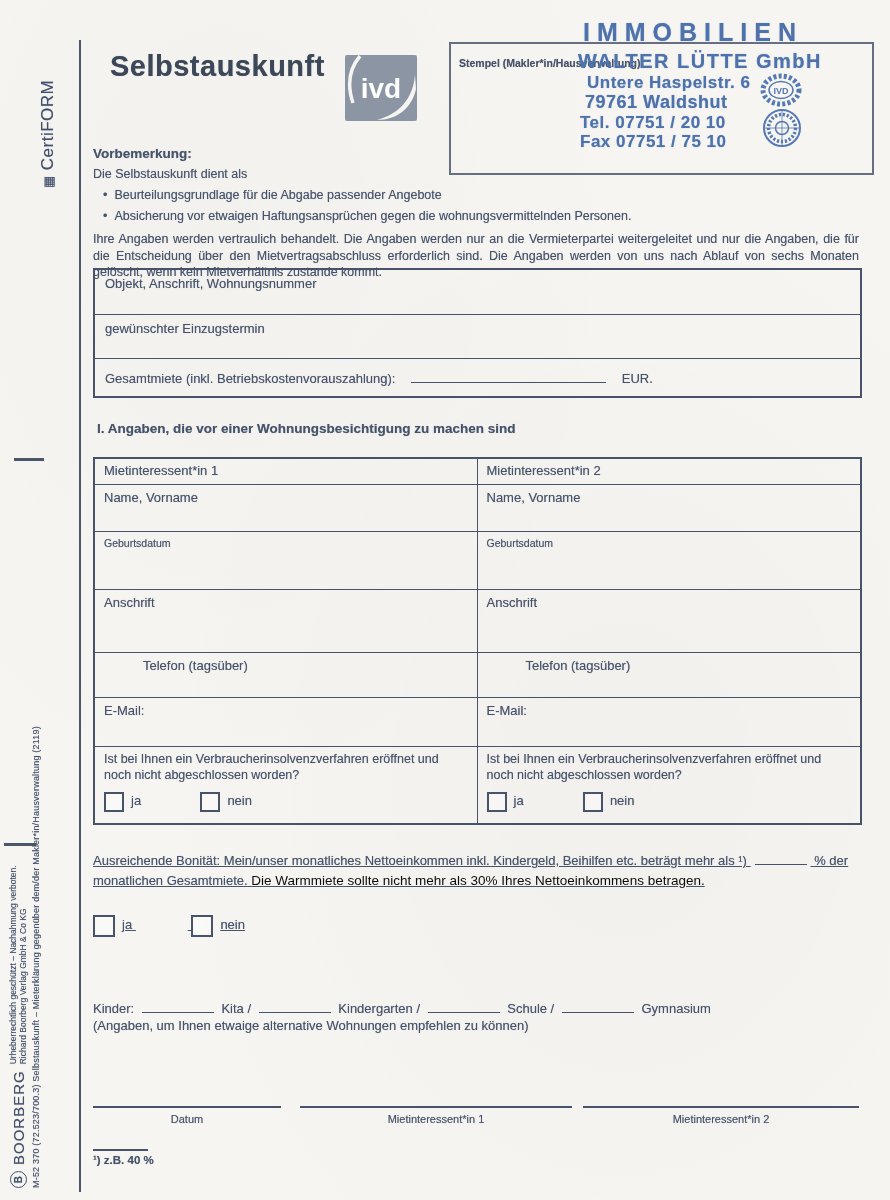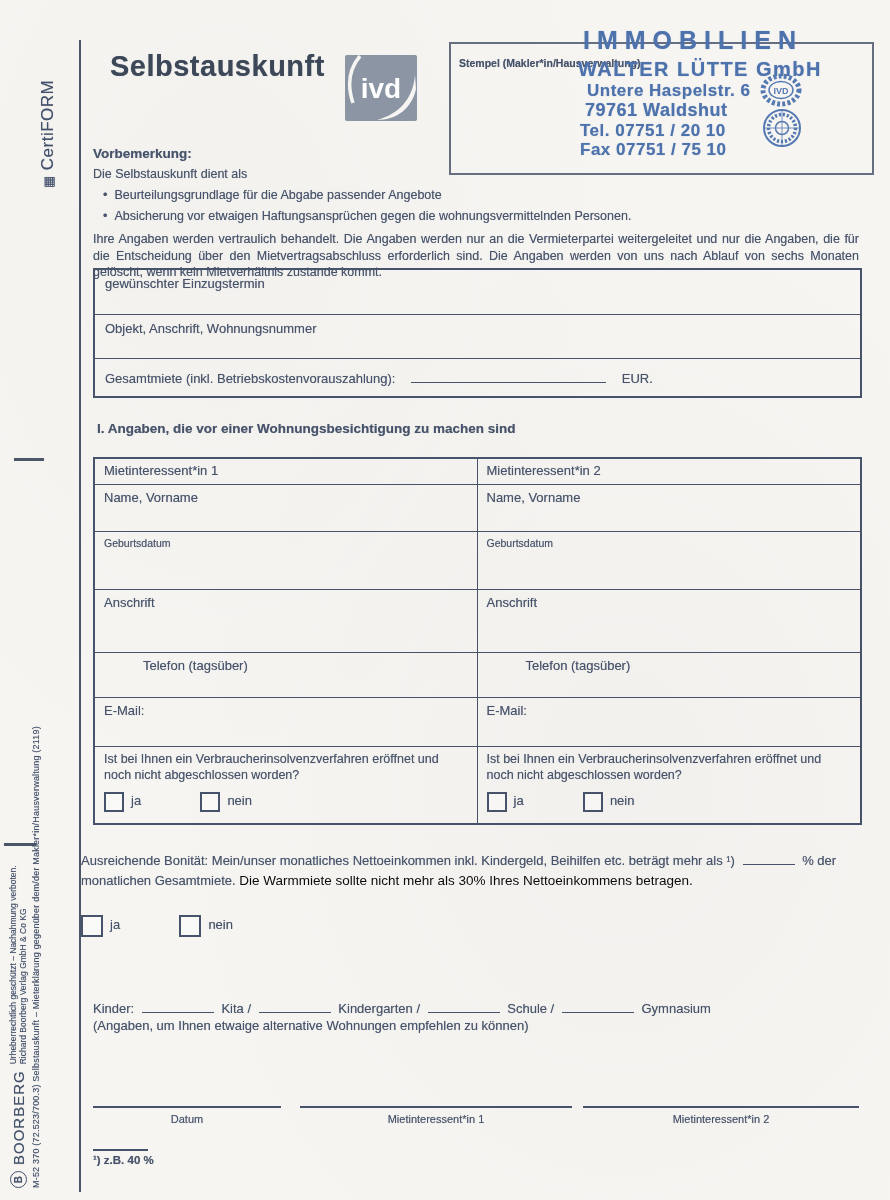--- a/index.html
+++ b/index.html
@@ -47,21 +47,21 @@
     position:absolute; left:110px; top:50px; margin:0;
     font-size:29px; font-weight:bold; letter-spacing:0.5px; color:#3c4858;
   }
   .ivd-logo { position:absolute; left:345px; top:55px; }
   .stamp-box {
     position:absolute; left:449px; top:42px; width:421px; height:129px;
     border:2px solid rgba(66,78,100,0.8);
   }
   .stamp-label { position:absolute; left:8px; top:13px; font-size:10.5px; font-weight:bold; }
   .stamp { position:absolute; left:0; top:0; color:#4d72ac; font-weight:bold; }
-  .stamp div { position:absolute; white-space:nowrap; text-shadow:0 0 1px rgba(77,114,172,0.6);margin-top:8px; }
+  .stamp div { position:absolute; white-space:nowrap; text-shadow:0 0 1px rgba(77,114,172,0.6); }
   .st-l1 { left:583px; top:18px;  font-size:25px; letter-spacing:7px; }
   .st-l2 { left:578px; top:50px;  font-size:20px; letter-spacing:1.5px; }
   .st-l3 { left:587px; top:73px;  font-size:17px; letter-spacing:0.5px; }
   .st-l4 { left:585px; top:92px;  font-size:18px; letter-spacing:0.5px; }
   .st-l5 { left:580px; top:113px; font-size:17px; letter-spacing:0.5px; }
   .st-l6 { left:580px; top:132px; font-size:17px; letter-spacing:0.5px; }
   .seal { position:absolute; }
   .seal1 { left:760px; top:73px; }
   .seal2 { left:762px; top:105px; }
 
@@ -95,21 +95,21 @@
   .r-ins p { margin:0; font-size:12.5px; line-height:1.25; }
 
   .cb { display:inline-block; width:16px; height:16px; border:2px solid #47536a; vertical-align:middle; margin-right:7px; background:rgba(255,255,255,0.4); }
   .cb-row { margin-top:9px; font-size:13px; }
   .cb-gap { display:inline-block; width:52px; }
 
   .blank { display:inline-block; border-bottom:1.5px solid #47536a; height:13px; vertical-align:baseline; margin:0 4px; }
   .w55 { width:52px; } .w80 { width:72px; } .w90 { width:88px; } .w195 { width:195px; margin:0 12px; }
 
   
-  .bonitaet { position:absolute; left:81px; top:851px; width:774px; font-size:13px; line-height:1.45; }
+  .bonitaet { position:absolute; left:93px; top:851px; width:774px; font-size:13px; line-height:1.45;text-decoration:underline; }
   .bonitaet p { margin:0; }
   .digital { color:#0b0b0b; text-shadow:none; font-size:13.5px; }
   .bon-cbs { margin-top:24px; }
   .bon-cbs .cb { width:18px; height:18px; }
 
   
   .household { position:absolute; left:93px; top:985px; width:770px; font-size:13px; }
   .household p { margin:0; }
   .hh2 { margin-top:14px !important; }
   .hh3 { margin-top:2px !important; }
@@ -195,24 +195,24 @@
     </div>
     <div class="bullet">
       <span class="b-dot">•</span>
       <span>Absicherung vor etwaigen Haftungsansprüchen gegen die wohnungsvermittelnden Personen.</span>
     </div>
     <p class="vb-par">Ihre Angaben werden vertraulich behandelt. Die Angaben werden nur an die Vermieterpartei weitergeleitet und nur die Angaben, die für die Entscheidung über den Mietvertragsabschluss erforderlich sind. Die Angaben werden von uns nach Ablauf von sechs Monaten gelöscht, wenn kein Mietverhältnis zustande kommt.</p>
   </div>
 
   <div class="obj-box scan">
     <div class="obj-row">
+      <span>Objekt, Anschrift, Wohnungsnummer</span>
+    </div>
+    <div class="obj-row">
       <span>gewünschter Einzugstermin</span>
-    </div>
-    <div class="obj-row">
-      <span>Objekt, Anschrift, Wohnungsnummer</span>
     </div>
     <div class="obj-row rent">
       <span>Gesamtmiete (inkl. Betriebskostenvorauszahlung):</span>
       <span class="blank w195"></span>
       <span>EUR.</span>
     </div>
   </div>
 
   <div class="sec1-head scan">I.  Angaben, die vor einer Wohnungsbesichtigung zu machen sind</div>
 

